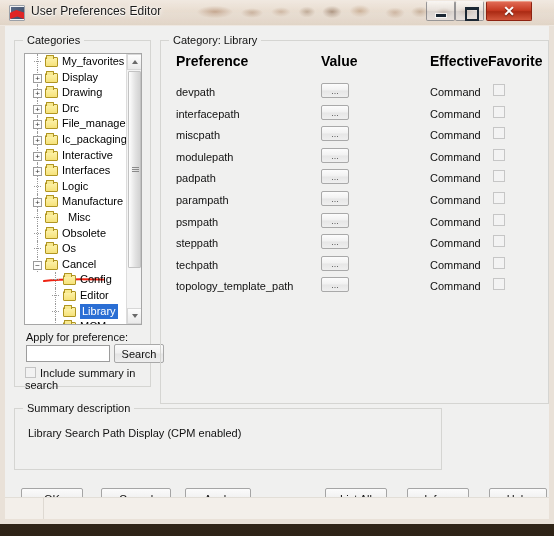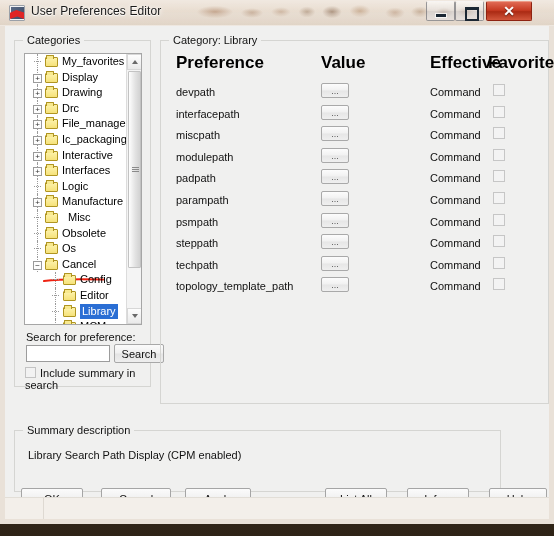--- a/index.html
+++ b/index.html
@@ -101,21 +101,21 @@
 
   
   .group { position:absolute; border:1px solid #d5d5d2; background:transparent; }
   .group > .legend {
     position:absolute; top:-7px; left:8px; padding:0 4px;
     background:#f0f0ef; font-size:11px; color:#111;
   }
 
   #grp-categories { left:9px; top:14px; width:137px; height:347px; }
   #grp-category   { left:155px; top:14px; width:389px; height:364px; }
-  #grp-summary    { left:9px; top:404px; width:487px; height:62px; }
+  #grp-summary    { left:9px; top:382px; width:428px; height:62px; }
 
   
   #tree-box {
     position:absolute; left:9px; top:12px; width:118px; height:272px;
     background:#fff; border:1px solid #a6a6a6; overflow:hidden;
   }
   #tree-scroll-area { position:absolute; left:0; top:0; width:102px; height:270px; overflow:hidden; }
   .tnode {
     position:relative; height:15.6px; white-space:nowrap;
     font-size:11px; color:#000; line-height:15.6px;
@@ -191,21 +191,21 @@
     display:inline-block; width:11px; height:11px; vertical-align:-1px;
     background:#f2f2f2; border:1px solid #c3c3c3; margin-right:4px;
   }
 
   
   #pref-head { position:absolute; left:0; top:0; height:18px; }
   .col-pref { position:absolute; left:5px; }
   .col-val  { position:absolute; left:150px; }
   .col-eff  { position:absolute; left:259px; }
   .col-fav  { position:absolute; left:317px; }
-  .hdr { font-size:17px; font-weight:bold; color:#000; }
+  .hdr { font-size:14px; font-weight:bold; color:#000; }
   #pref-rows { position:absolute; left:0; top:30px; width:100%; }
   .prow { position:relative; height:21.6px; font-size:11px; color:#111; }
   .prow .name { position:absolute; left:5px; top:3px; }
   .prow .eff { position:absolute; left:259px; top:3px; }
   .dots-btn {
     position:absolute; left:150px; top:0px; width:28px; height:15px;
     background: linear-gradient(180deg,#fcfcfc 0%,#f1f1f1 48%,#e6e6e6 52%,#efefef 100%);
     border:1px solid #a9a9a9; border-radius:2px;
     font-size:9px; color:#555; line-height:13px; text-align:center;
     font-family:"Liberation Sans", sans-serif;
@@ -387,21 +387,21 @@
           <div class="sb-arrow up">
                 <i></i>
               </div>
           <div id="tree-thumb"></div>
           <div class="sb-arrow down">
                 <i></i>
               </div>
         </div>
       </div>
 
-      <div id="search-label">Search for preference:</div>
+      <div id="search-label">Apply for preference:</div>
       <input id="search-input" type="text" placeholder="" style="">
       <button id="search-button">Search</button>
       <div id="include-summary-row">
         <span class="cbx"></span><span>Include summary in search</span>
       </div>
     </div>
 
     <div class="group" id="grp-category">
       <div class="legend">Category:  Library</div>
 

